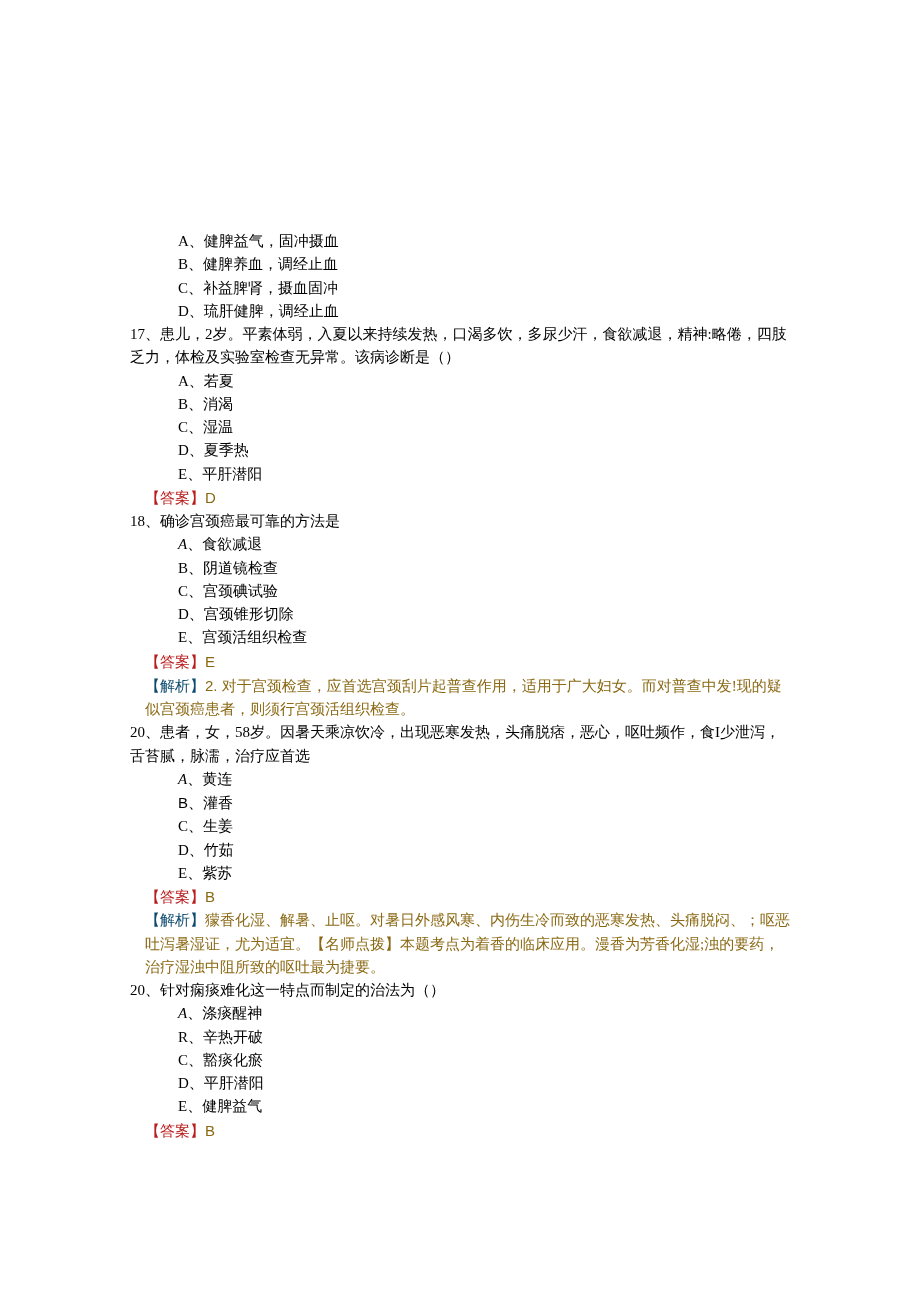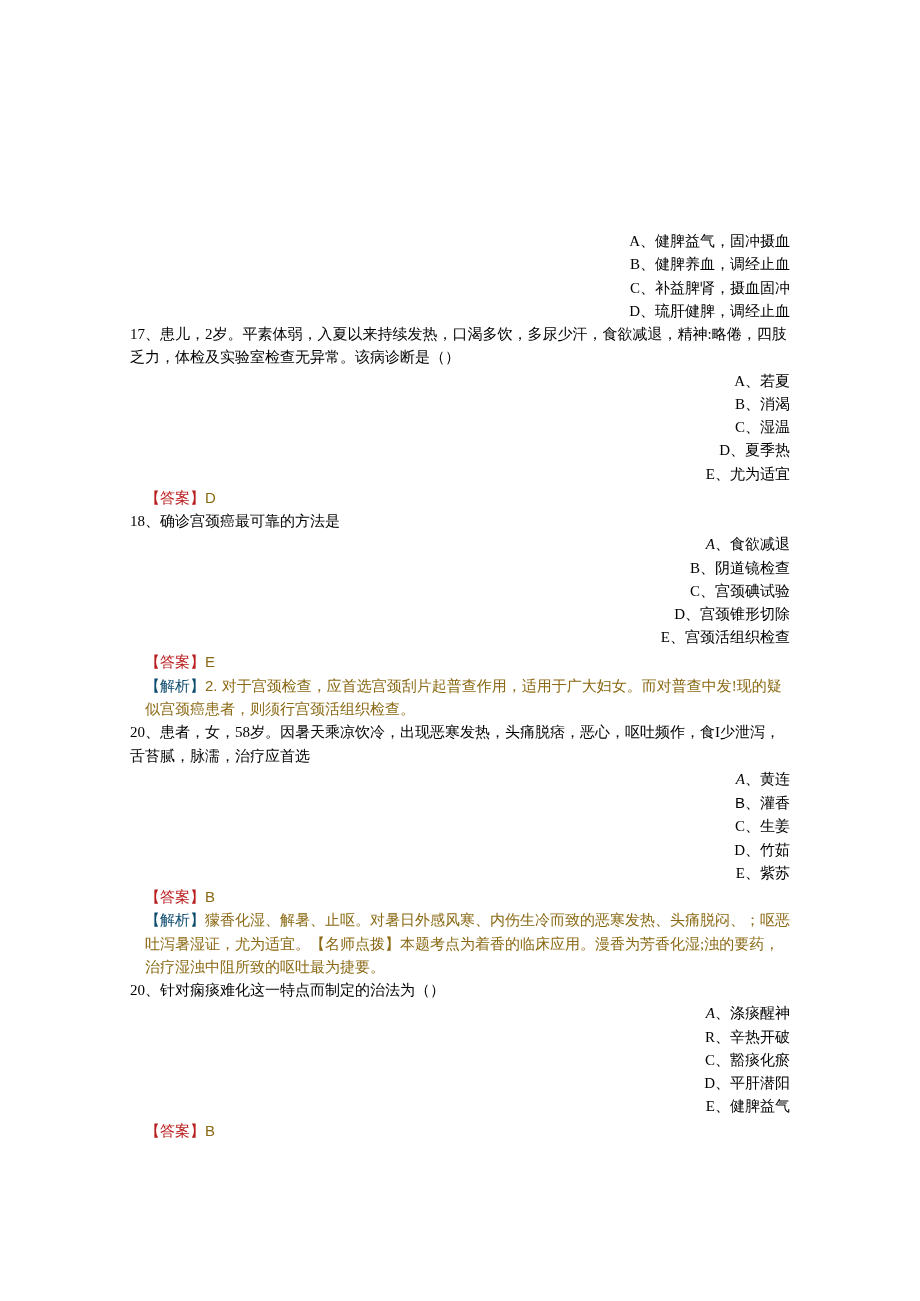--- a/index.html
+++ b/index.html
@@ -6,21 +6,21 @@
   body {
     width: 920px;
     height: 1301px;
     background: #fff;
     font-family: "SimSun", "宋体", serif;
     font-size: 15px;
     line-height: 1.55;
     color: #000;
     padding: 230px 130px 0 130px;
   }
-  .option { padding-left: 3.2em; text-align: right; }
+  .option { padding-left: 3.2em; }
   .question { padding-left: 0; }
   .q-1em { padding-left: 1em; }
   .answer { color: #b91c1c; }
   .answer-letter { color: #8b6914; font-family: Arial, sans-serif; }
   .explain { color: #8b6914; font-family: Liberation Serif, serif; }
   .explain-label { color: #0c4a6e; }
   .serif-letter { font-family: "Times New Roman", serif; font-style: italic; }
   .sans { font-family: Arial, sans-serif; font-style: normal; }
 </style>
 </head>
@@ -29,21 +29,21 @@
 <div class="option"><span>A、健脾益气，固冲摄血</span></div>
 <div class="option"><span>B、健脾养血，调经止血</span></div>
 <div class="option"><span>C、补益脾肾，摄血固冲</span></div>
 <div class="option"><span>D、琉肝健脾，调经止血</span></div>
 
 <div class="question"><span>17、患儿，2岁。平素体弱，入夏以来持续发热，口渴多饮，多尿少汗，食欲减退，精神:略倦，四肢乏力，体检及实验室检查无异常。该病诊断是（）</span></div>
 <div class="option"><span>A、若夏</span></div>
 <div class="option"><span>B、消渴</span></div>
 <div class="option"><span>C、湿温</span></div>
 <div class="option"><span>D、夏季热</span></div>
-<div class="option"><span>E、尤为适宜</span></div>
+<div class="option"><span>E、平肝潜阳</span></div>
 <div class="q-1em"><span class="answer">【答案】</span><span class="answer-letter">D</span></div>
 
 <div class="question"><span>18、确诊宫颈癌最可靠的方法是</span></div>
 <div class="option"><span class="serif-letter">A</span><span>、食欲减退</span></div>
 <div class="option"><span>B、阴道镜检查</span></div>
 <div class="option"><span>C、宫颈碘试验</span></div>
 <div class="option"><span>D、宫颈锥形切除</span></div>
 <div class="option"><span>E、宫颈活组织检查</span></div>
 <div class="q-1em"><span class="answer">【答案】</span><span class="answer-letter">E</span></div>
 <div class="q-1em"><span class="explain-label">【解析】</span><span class="explain sans">2. </span><span class="explain">对于宫颈检查，应首选宫颈刮片起普查作用，适用于广大妇女。而对普查中发!现的疑似宫颈癌患者，则须行宫颈活组织检查。</span></div>

